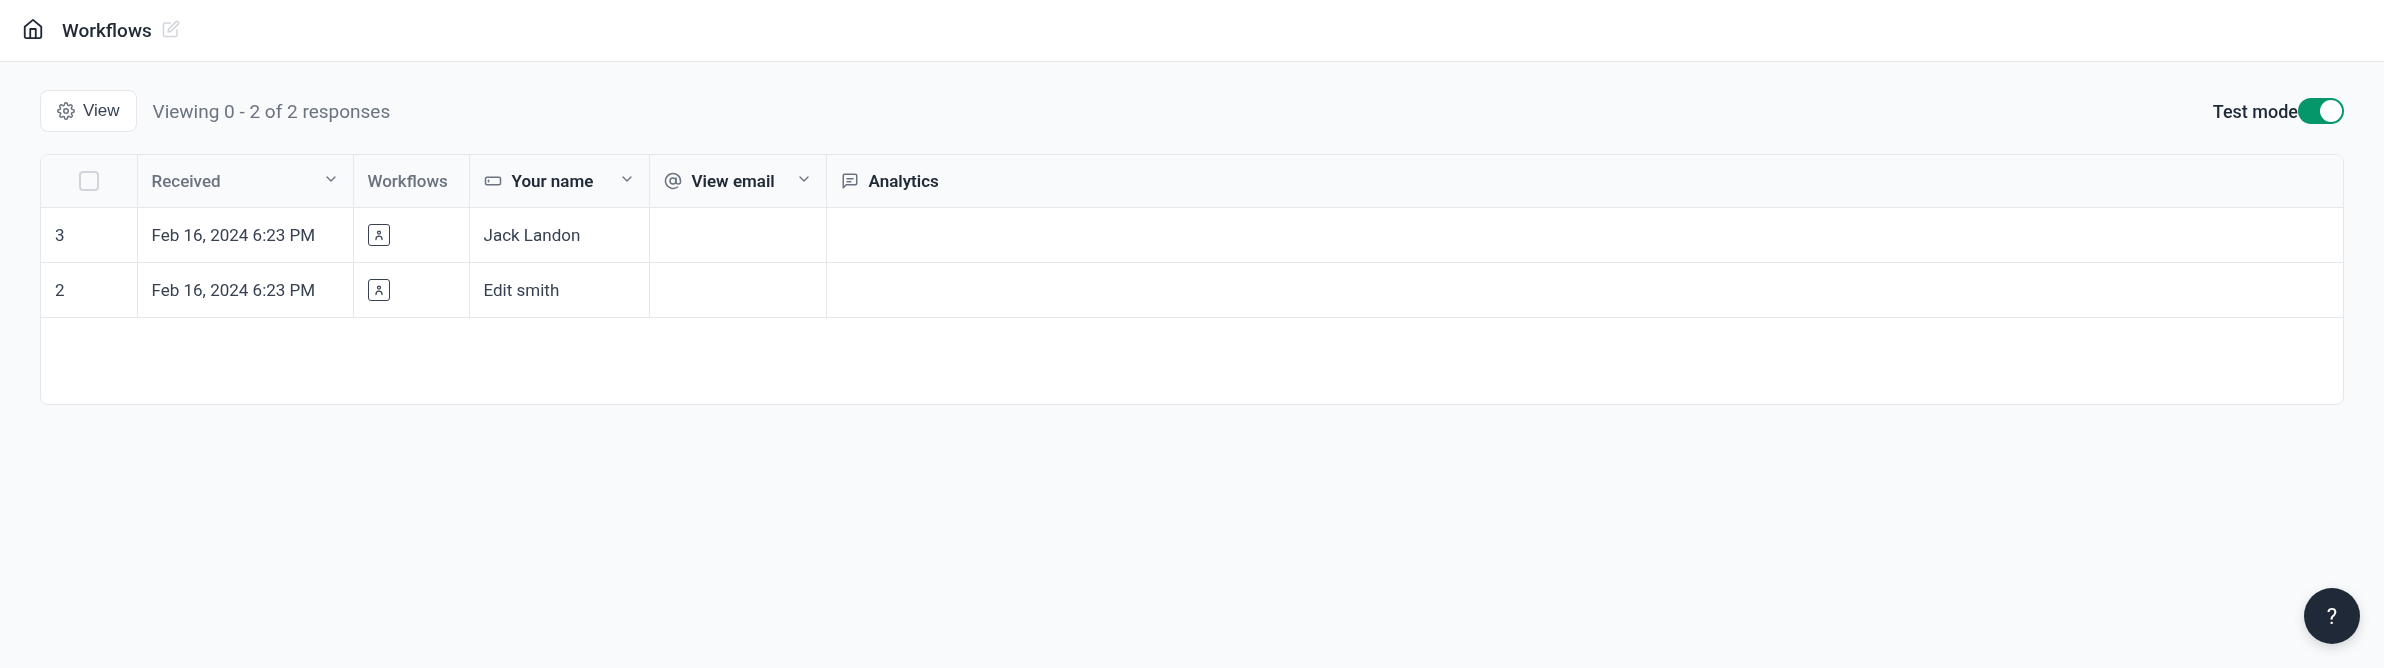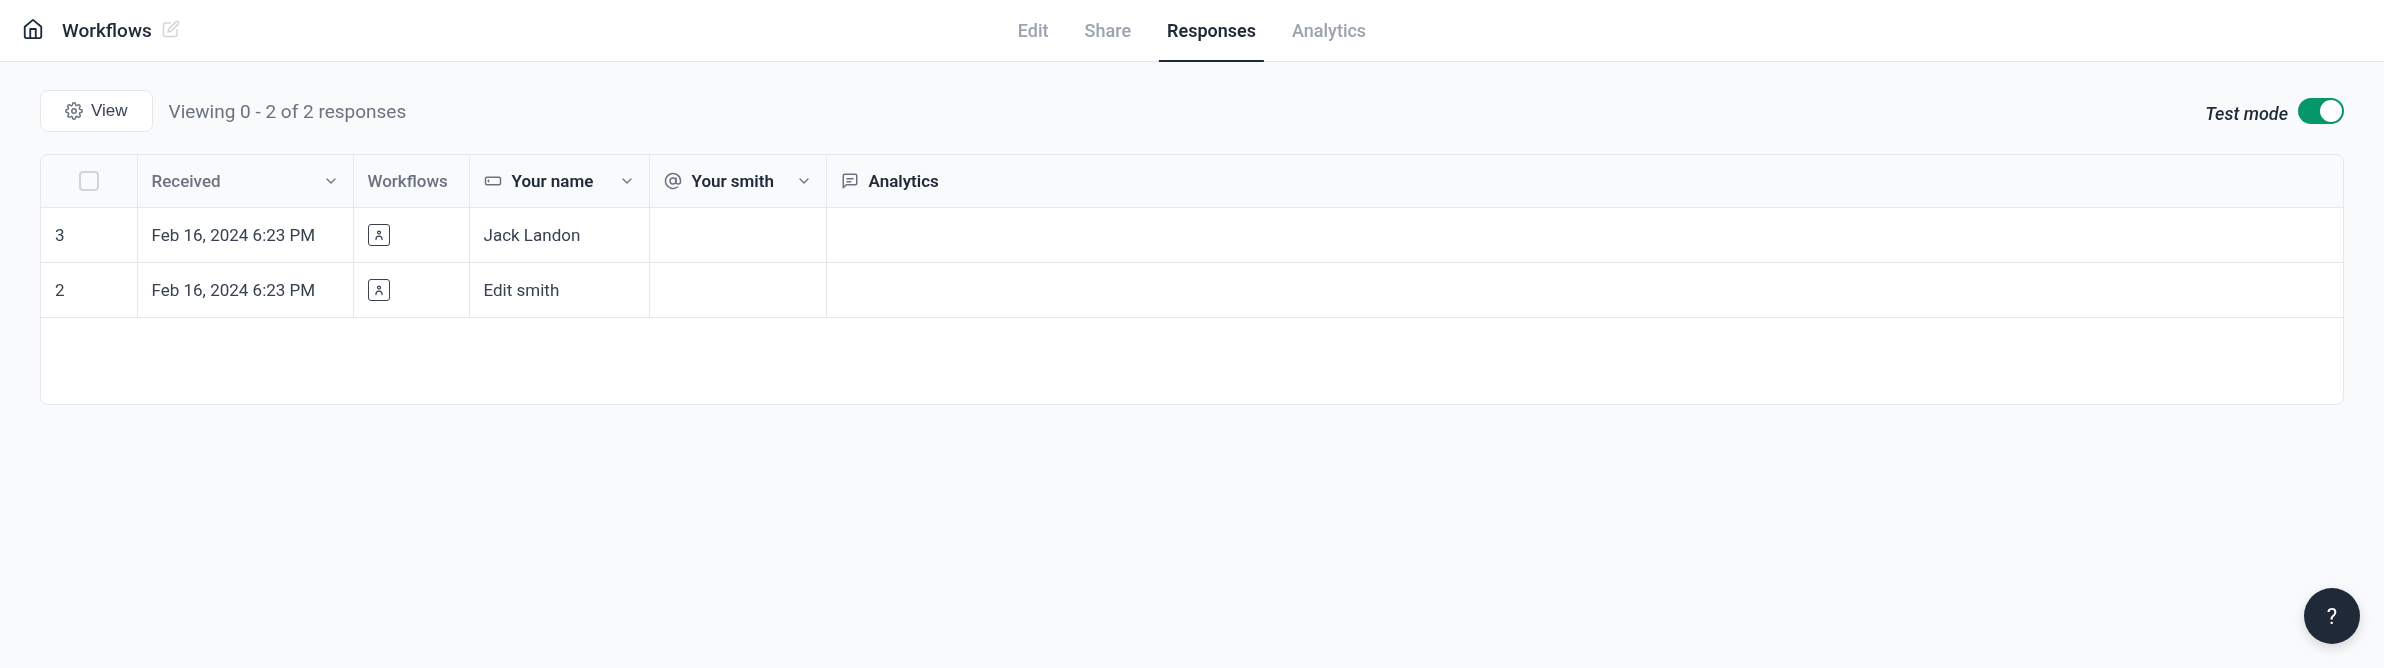--- a/index.html
+++ b/index.html
@@ -106,21 +106,21 @@
     .toolbar-left {
       display: flex;
       align-items: center;
       gap: 16px;
     }
     
     .view-button {
       display: flex;
       align-items: center;
       gap: 8px;
-      padding: 10px 24px;
+      padding: 10px 16px;
       background: #fff;
       border: 1px solid #e5e7eb;
       border-radius: 8px;
       font-size: 17px;
       font-weight: 500;
       color: #374151;
       cursor: pointer;
     }
     
     .view-button svg {
@@ -129,23 +129,22 @@
       color: #6b7280;
     }
     
     .viewing-text {
       font-size: 19px;
       color: #6b7280;
     }
     
     .toolbar-right {
       display: flex;
-      align-items: flex-end;
-      gap: 10px;
-      font-style: italic;
+      align-items: center;
+      gap: 0;
     }
     
     .test-mode-label {
       font-size: 18px;
       font-weight: 500;
       color: #1f2937;
     }
     
     .toggle {
       width: 46px;
@@ -196,21 +195,21 @@
       color: #1f2937;
       font-weight: 600;
     }
     
     th:last-child {
       border-right: none;
     }
     
     .th-inner {
       display: flex;
-      align-items: center;
+      align-items: flex-start;
     }
     
     .th-label-area {
       display: flex;
       align-items: center;
       gap: 10px;
       flex: 1;
     }
     
     .th-icon {
@@ -305,26 +304,20 @@
       <span class="workflow-title">Workflows</span>
       <span>
         <svg class="edit-title-icon" viewBox="0 0 24 24" fill="none" stroke="currentColor" stroke-width="2" stroke-linecap="round" stroke-linejoin="round">
           <path d="M11 4H4a2 2 0 0 0-2 2v14a2 2 0 0 0 2 2h14a2 2 0 0 0 2-2v-7"></path>
           <path d="M18.5 2.5a2.1 2.1 0 0 1 3 3L12 15l-4 1 1-4 9.5-9.5z"></path>
         </svg>
       </span>
     </div>
   </div>
 
-  <div class="tabs">
-    <div class="tab">Edit</div>
-    <div class="tab">Share</div>
-    <div class="tab active">Responses</div>
-    <div class="tab">Analytics</div>
-  </div>
 </div>
 
 <div class="content">
   <div class="toolbar">
     <div class="toolbar-left">
       <button class="view-button">
         <svg viewBox="0 0 24 24" fill="none" stroke="currentColor" stroke-width="2" stroke-linecap="round" stroke-linejoin="round">
           <circle cx="12" cy="12" r="3"></circle>
           <path d="M19.4 15a1.65 1.65 0 0 0 .33 1.82l.06.06a2 2 0 1 1-2.83 2.83l-.06-.06a1.65 1.65 0 0 0-1.82-.33 1.65 1.65 0 0 0-1 1.51V21a2 2 0 0 1-4 0v-.09a1.65 1.65 0 0 0-1-1.51 1.65 1.65 0 0 0-1.82.33l-.06.06a2 2 0 1 1-2.83-2.83l.06-.06a1.65 1.65 0 0 0 .33-1.82 1.65 1.65 0 0 0-1.51-1H3a2 2 0 0 1 0-4h.09a1.65 1.65 0 0 0 1.51-1 1.65 1.65 0 0 0-.33-1.82l-.06-.06a2 2 0 1 1 2.83-2.83l.06.06a1.65 1.65 0 0 0 1.82.33h0a1.65 1.65 0 0 0 1-1.51V3a2 2 0 0 1 4 0v.09a1.65 1.65 0 0 0 1 1.51h0a1.65 1.65 0 0 0 1.82-.33l.06-.06a2 2 0 1 1 2.83 2.83l-.06.06a1.65 1.65 0 0 0-.33 1.82v0a1.65 1.65 0 0 0 1.51 1H21a2 2 0 0 1 0 4h-.09a1.65 1.65 0 0 0-1.51 1z"></path>
         </svg>
@@ -375,21 +368,21 @@
               </svg>
             </div>
           </th>
           <th class="col-email dark">
             <div class="th-inner">
               <div class="th-label-area">
                 <svg class="th-icon" viewBox="0 0 24 24" fill="none" stroke="currentColor" stroke-width="2" stroke-linecap="round" stroke-linejoin="round">
                   <circle cx="12" cy="12" r="4"></circle>
                   <path d="M16 8v5a3 3 0 0 0 6 0v-1a10 10 0 1 0-4 8"></path>
                 </svg>
-                <span>Your smith</span>
+                <span>View email</span>
               </div>
               <svg class="th-chevron" viewBox="0 0 24 24" fill="none" stroke="currentColor" stroke-width="2" stroke-linecap="round" stroke-linejoin="round">
                 <polyline points="6 9 12 15 18 9"></polyline>
               </svg>
             </div>
           </th>
           <th class="dark">
             <div class="th-inner">
               <div class="th-label-area">
                 <svg class="th-icon" viewBox="0 0 24 24" fill="none" stroke="currentColor" stroke-width="2" stroke-linecap="round" stroke-linejoin="round">

